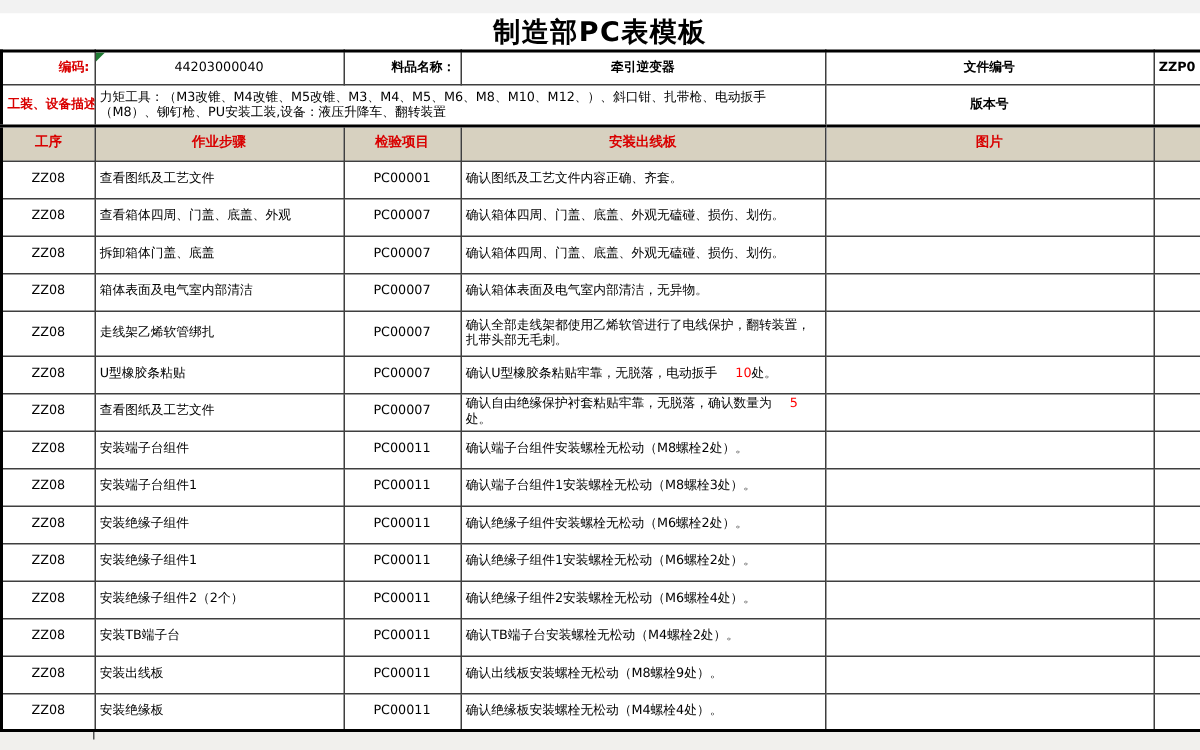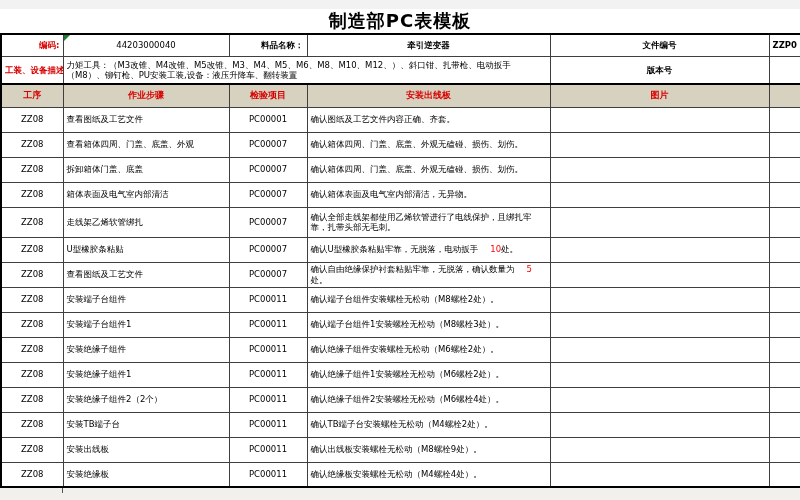--- a/index.html
+++ b/index.html
@@ -121,21 +121,21 @@
           <td class="left">箱体表面及电气室内部清洁</td>
           <td class="center">PC00007</td>
           <td class="left"><span>确认箱体表面及电气室内部清洁，无异物。</span></td>
           <td class="center"></td>
           <td class=""></td>
         </tr>
         <tr class="data tall">
           <td class="center">ZZ08</td>
           <td class="left">走线架乙烯软管绑扎</td>
           <td class="center">PC00007</td>
-          <td class="left"><span>确认全部走线架都使用乙烯软管进行了电线保护，且绑扎牢靠，扎带头部无毛刺。</span></td>
+          <td class="left"><span>确认全部走线架都使用乙烯软管进行了电线保护，翻转装置，扎带头部无毛刺。</span></td>
           <td class="center"></td>
           <td class=""></td>
         </tr>
         <tr class="data">
           <td class="center">ZZ08</td>
           <td class="left">U型橡胶条粘贴</td>
           <td class="center">PC00007</td>
           <td class="left"><span>确认U型橡胶条粘贴牢靠，无脱落，电动扳手</span><span class="hl">10</span><span>处。</span></td>
           <td class="center"></td>
           <td class=""></td>

